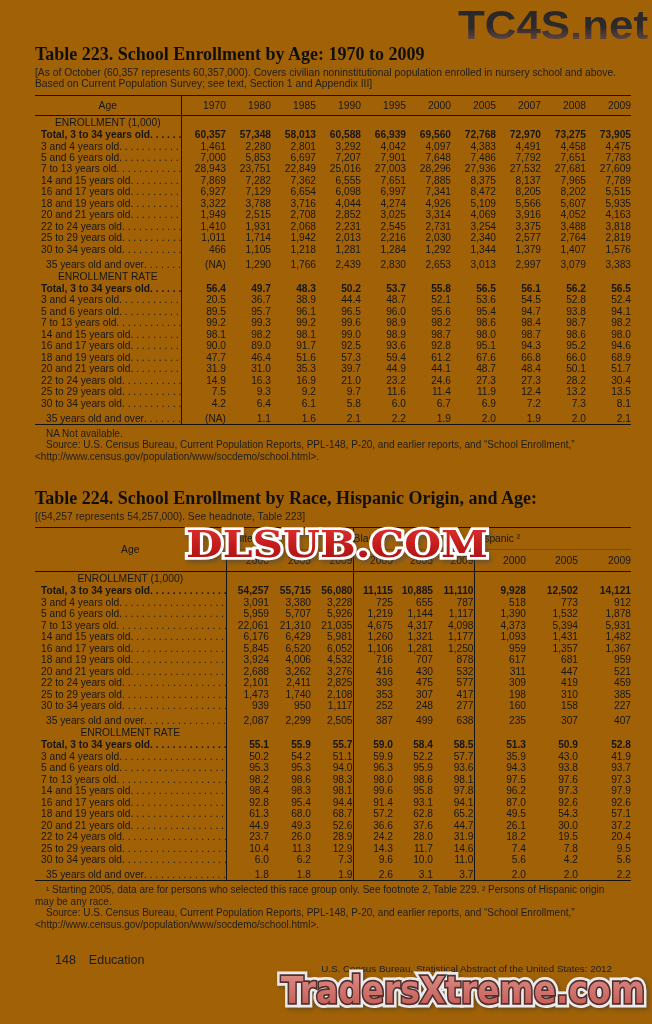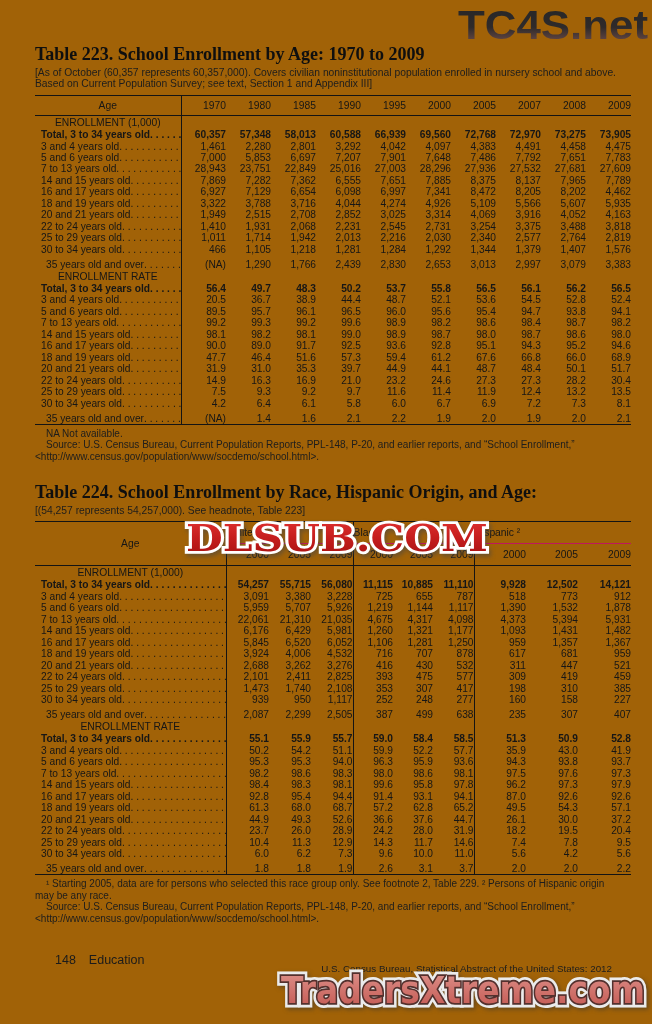--- a/index.html
+++ b/index.html
@@ -2,21 +2,21 @@
 <html><head>
 <meta charset="utf-8">
 <style>
   html,body{margin:0;padding:0;background:#e9e9e9;}
   .page{position:relative;width:652px;height:1024px;background:#a16207;overflow:hidden;
         font-family:"Liberation Sans",sans-serif;color:#1b1b1b;}
   .content{position:absolute;left:35px;top:0;width:596px;}
 
   .t-title{font-family:"Liberation Serif",serif;font-weight:bold;font-size:18px;line-height:17.5px;color:#0f0f0f;}
   .title223{margin-top:46px;}
-  .title224{margin-top:22px;}
+  .title224{margin-top:28px;}
   .headnote{font-size:10.3px;line-height:11.8px;margin-top:3px;color:#1d1d1d;}
 
   table.data{border-collapse:collapse;table-layout:fixed;width:596px;margin-top:5px;
              border-top:1.6px solid #141414;border-bottom:1.6px solid #141414;font-size:10.2px;color:#161616;}
   table.data th,table.data td{padding:0;}
   thead.hd{border-bottom:1px solid #141414;}
   thead.hd th{font-weight:normal;font-size:10.3px;}
   th.age{text-align:center;height:19px;}
   th.yr{text-align:right;padding-right:8px;}
   th.grp{border-bottom:1px solid #be185d;text-align:left;height:21px;}
@@ -217,21 +217,21 @@
             </td>
             <td class="v cs">6,927</td>
             <td class="v">7,129</td>
             <td class="v">6,654</td>
             <td class="v">6,098</td>
             <td class="v">6,997</td>
             <td class="v">7,341</td>
             <td class="v">8,472</td>
             <td class="v">8,205</td>
             <td class="v">8,202</td>
-            <td class="v">4,462</td>
+            <td class="v">5,515</td>
           </tr>
           <tr>
             <td class="lab">
               <span class="in">
                 <span class="lt">18 and 19 years old</span>
                 <span class="leader"></span>
               </span>
             </td>
             <td class="v cs">3,322</td>
             <td class="v">3,788</td>
@@ -546,21 +546,21 @@
             <td class="v">8.1</td>
           </tr>
           <tr class="gap">
             <td class="lab">
               <span class="in">
                 <span class="lt">35 years old and over</span>
                 <span class="leader"></span>
               </span>
             </td>
             <td class="v cs">(NA)</td>
-            <td class="v">1.4</td>
+            <td class="v">1.1</td>
             <td class="v">1.6</td>
             <td class="v">2.1</td>
             <td class="v">2.2</td>
             <td class="v">1.9</td>
             <td class="v">2.0</td>
             <td class="v">1.9</td>
             <td class="v">2.0</td>
             <td class="v">2.1</td>
           </tr>
         </tbody>

